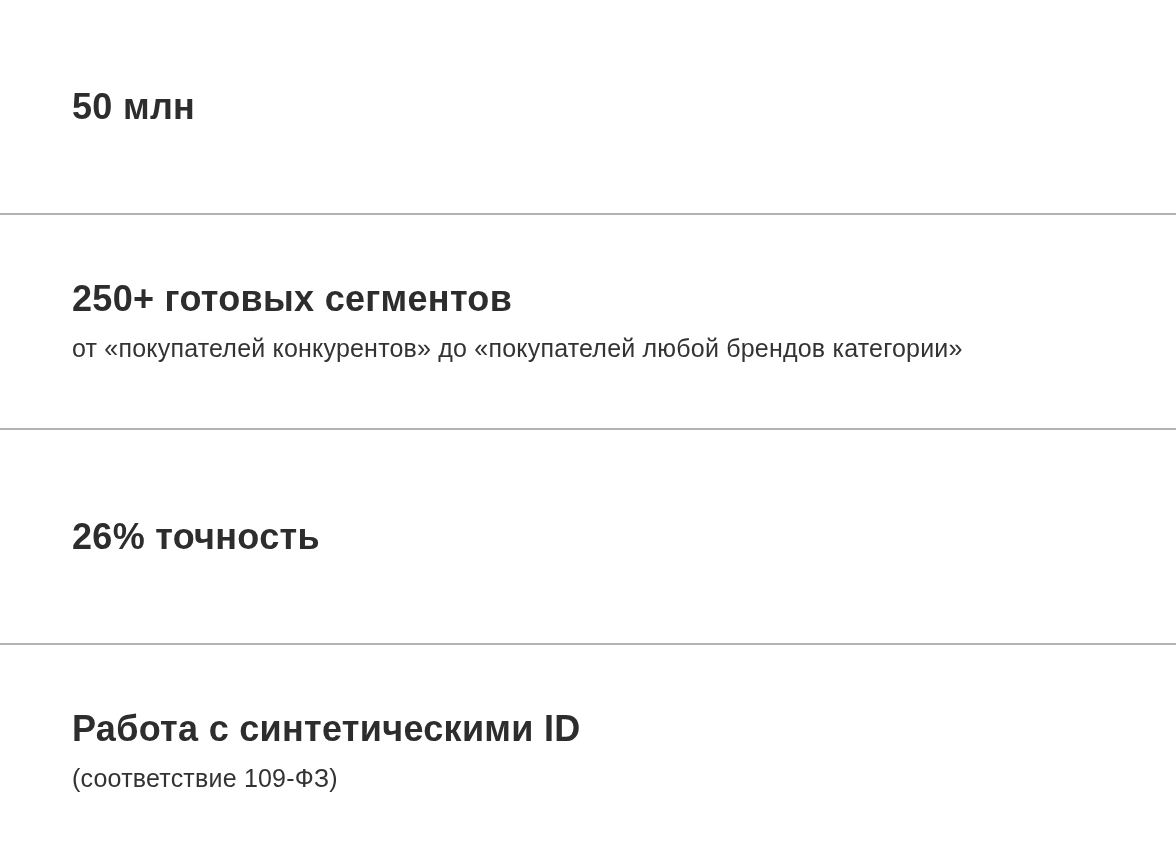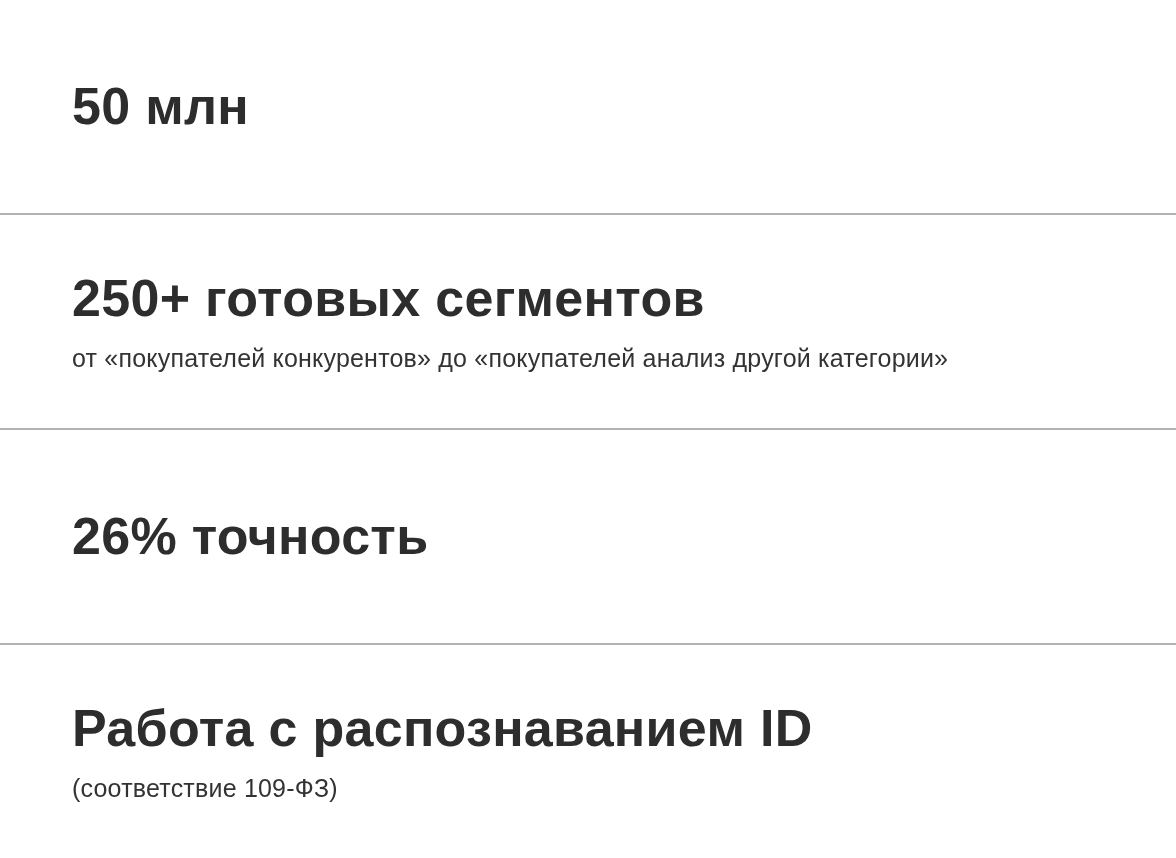--- a/index.html
+++ b/index.html
@@ -30,21 +30,21 @@
     padding-left: 72px;
     padding-right: 60px;
   }
   .section-divider {
     flex: 0 0 auto;
     width: 100%;
     height: 0;
     border-top: 2px solid var(--divider-color);
   }
   .stat-heading {
-    font-size: 52px;
+    font-size: 36px;
     line-height: 1.15;
     font-weight: 800;
     letter-spacing: 0.3px;
     color: var(--heading-color);
   }
   .stat-subtitle {
     margin-top: 13px;
     font-size: 25px;
     line-height: 1.3;
     font-weight: 400;
@@ -58,29 +58,29 @@
 <main class="stats-list">
 
   <section class="stat-row">
     <h2 class="stat-heading">50 млн</h2>
   </section>
 
   <div class="section-divider"></div>
 
   <section class="stat-row">
     <h2 class="stat-heading">250+ готовых сегментов</h2>
-    <p class="stat-subtitle">от «покупателей конкурентов» до «покупателей анализ другой категории»</p>
+    <p class="stat-subtitle">от «покупателей конкурентов» до «покупателей любой брендов категории»</p>
   </section>
 
   <div class="section-divider"></div>
 
   <section class="stat-row">
     <h2 class="stat-heading">26% точность</h2>
   </section>
 
   <div class="section-divider"></div>
 
   <section class="stat-row">
-    <h2 class="stat-heading">Работа с распознаванием ID</h2>
+    <h2 class="stat-heading">Работа с синтетическими ID</h2>
     <p class="stat-subtitle">(соответствие 109-ФЗ)</p>
   </section>
 
 </main>
 
 </body></html>

